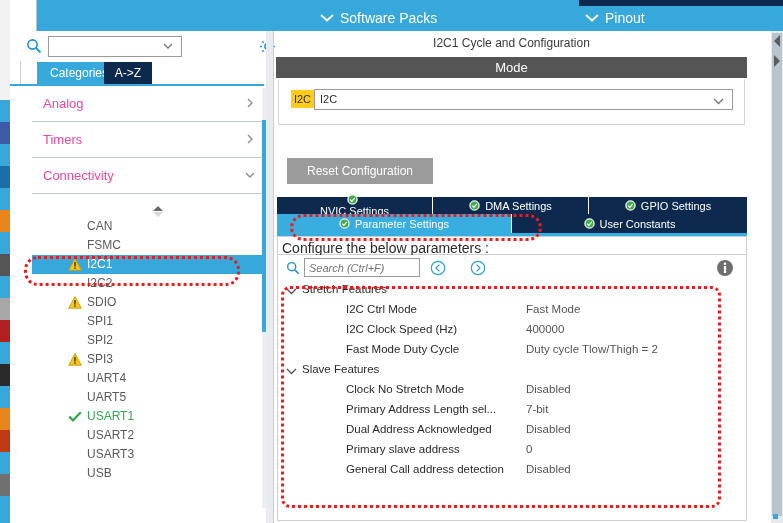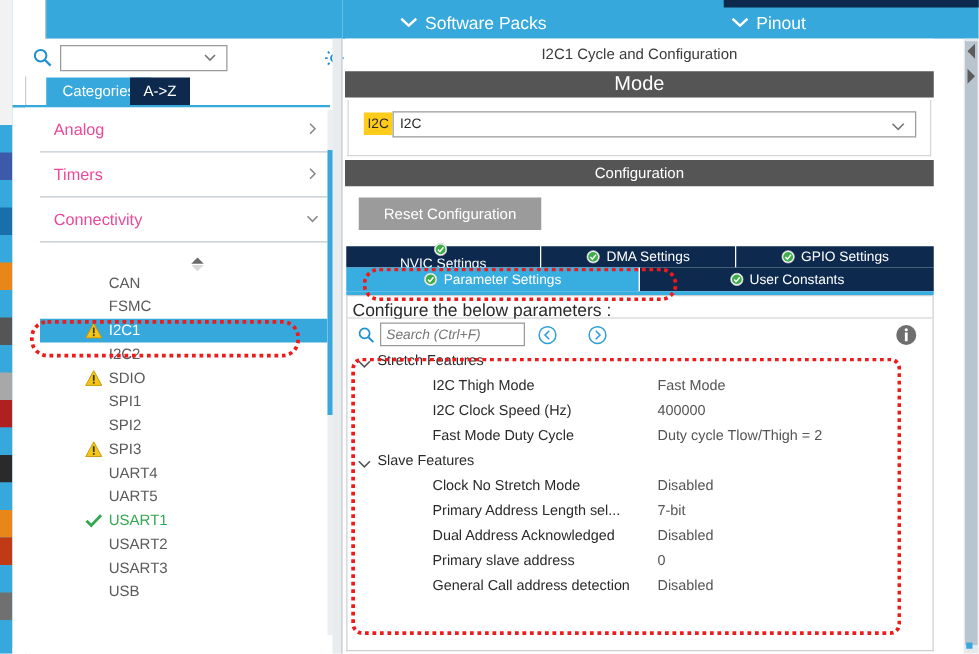--- a/index.html
+++ b/index.html
@@ -149,21 +149,21 @@
     background: #ffffff;
   }
   #mode-title {
     position: absolute; left: 0; top: 0; width: 471px; height: 24px;
     line-height: 24px; text-align: center;
     font-size: 12px; color: #3a3a3a; background: #ffffff;
   }
   #mode-header {
     position: absolute; left: 0; top: 26px; width: 471px; height: 21px;
     line-height: 21px; text-align: center;
-    font-size: 16px; color: #ffffff; background: #555555;
+    font-size: 13px; color: #ffffff; background: #555555;
   }
   #mode-box {
     position: absolute; left: 2px; top: 49px; width: 467px; height: 45px;
     background: #ffffff; border: 1px solid #d5d5d5; border-top: none;
   }
   #mode-tag {
     position: absolute; left: 12px; top: 10px; width: 23px; height: 18px;
     background: #ffcc1b; color: #2a2a2a; font-size: 11px;
     text-align: center; line-height: 18px;
   }
@@ -442,21 +442,20 @@
     <div id="mode-box">
       <div id="mode-tag">I2C</div>
       <div id="mode-select">
         <span id="mode-select-label">I2C</span>
         <svg id="mode-select-caret" viewBox="0 0 11 8">
           <polyline points="1,2 5.5,6.5 10,2" fill="none" stroke="#777" stroke-width="1.3"></polyline>
         </svg>
       </div>
     </div>
 
-    <div id="config-header">Configuration</div>
 
     <button id="reset-btn">Reset Configuration</button>
 
     <div id="tabs-row1">
         <div class="stab" style="left: 0px; width: 155px; flex-direction: column;">
           <svg class="chk-ico" viewBox="0 0 12 12">
             <circle cx="6" cy="6" r="5.4" fill="#ffffff" stroke="#cfcfcf" stroke-width="0.7"></circle>
             <circle cx="6" cy="6" r="4.3" fill="#3fae4a"></circle>
             <polyline points="3.6,6.2 5.3,8 8.5,4.1" fill="none" stroke="#ffffff" stroke-width="1.3"></polyline>
           </svg>
@@ -529,21 +528,21 @@
       </div>
 
       <div id="param-list">
           <div class="grp-row">
             <svg class="grp-chev" viewBox="0 0 11 8">
               <polyline points="1,2 5.5,6.5 10,2" fill="none" stroke="#555" stroke-width="1.3"></polyline>
             </svg>
             <span class="grp-label">Stretch Features</span>
           </div>
           <div class="par-row">
-            <span class="par-name">I2C Thigh Mode</span>
+            <span class="par-name">I2C Ctrl Mode</span>
             <span class="par-val">Fast Mode</span>
           </div>
           <div class="par-row">
             <span class="par-name">I2C Clock Speed (Hz)</span>
             <span class="par-val">400000</span>
           </div>
           <div class="par-row">
             <span class="par-name">Fast Mode Duty Cycle</span>
             <span class="par-val">Duty cycle Tlow/Thigh = 2</span>
           </div>

